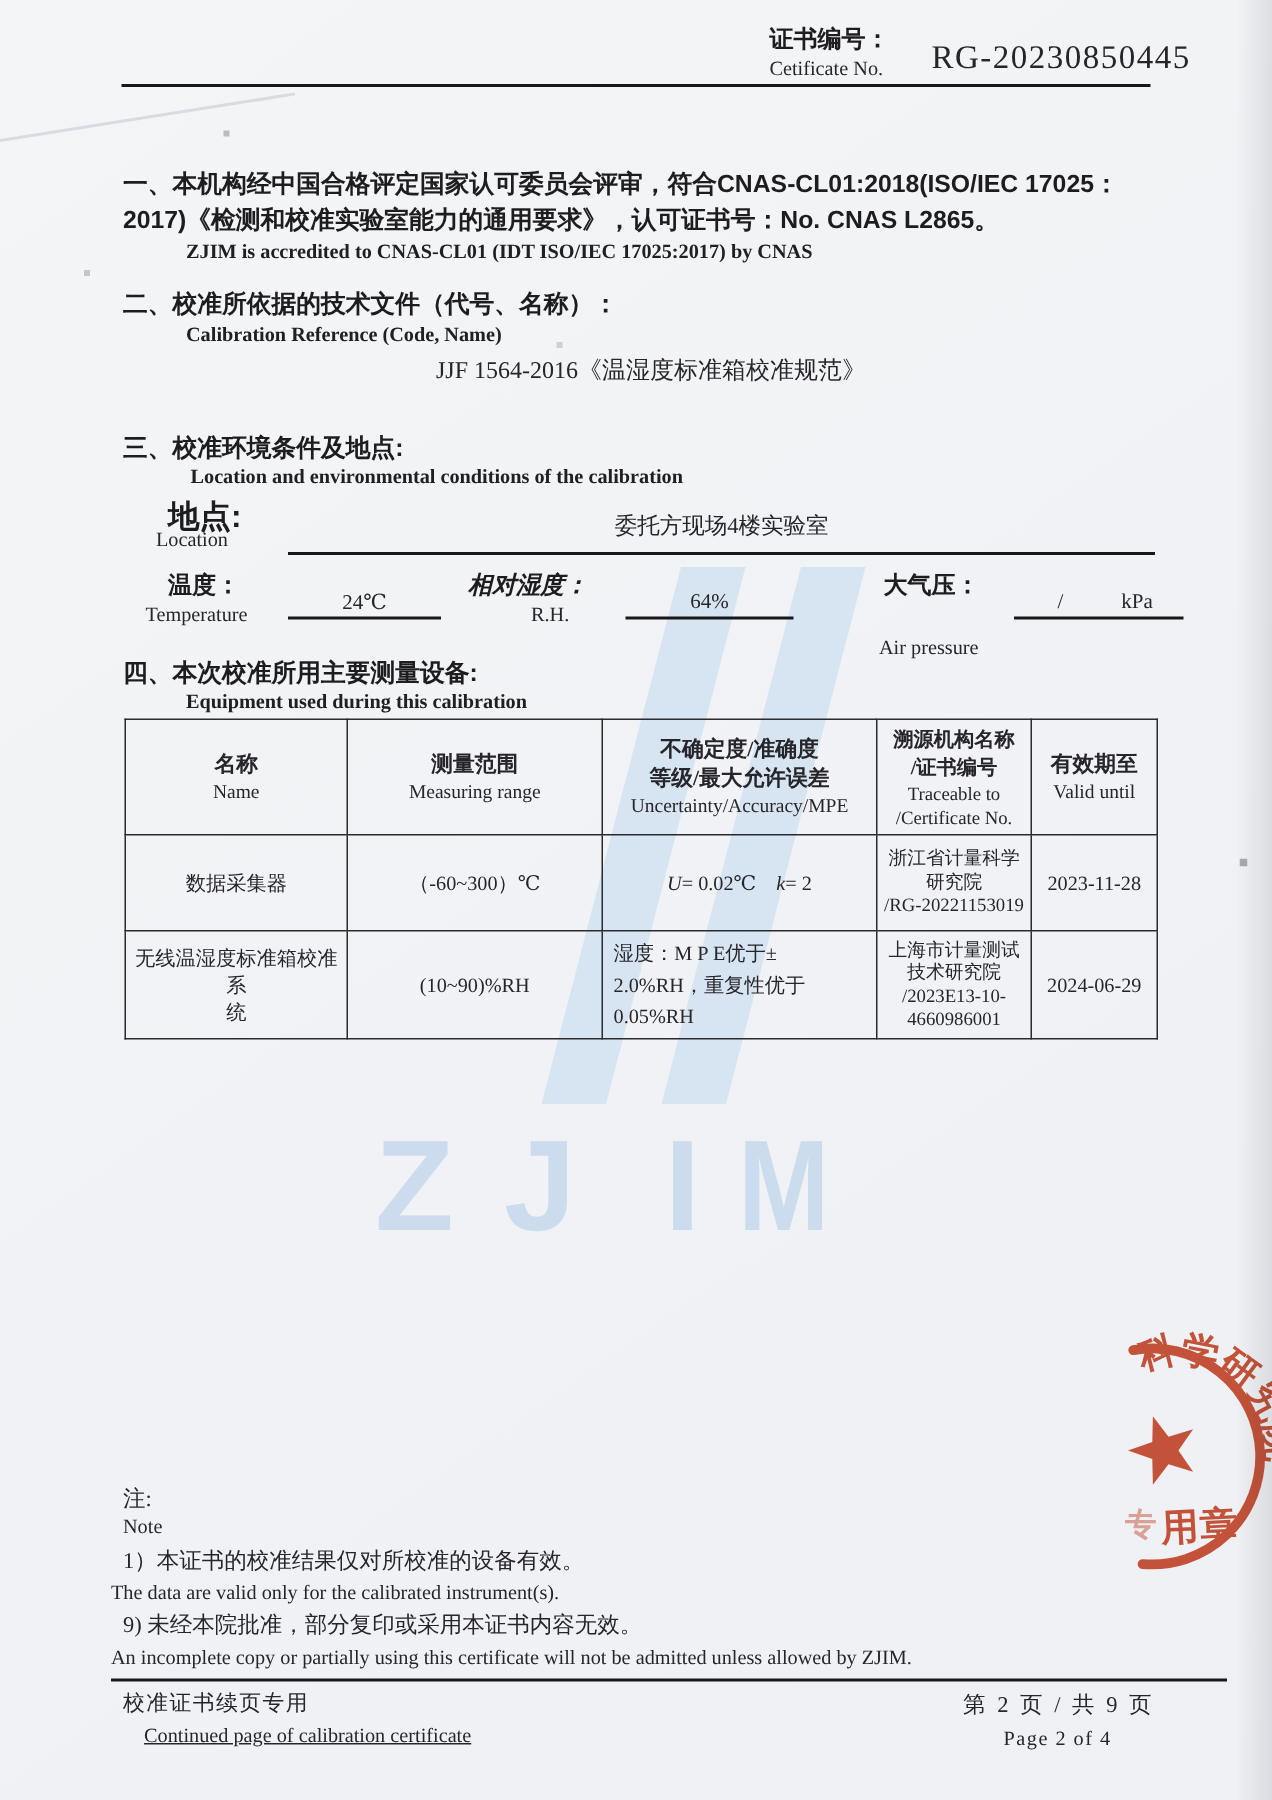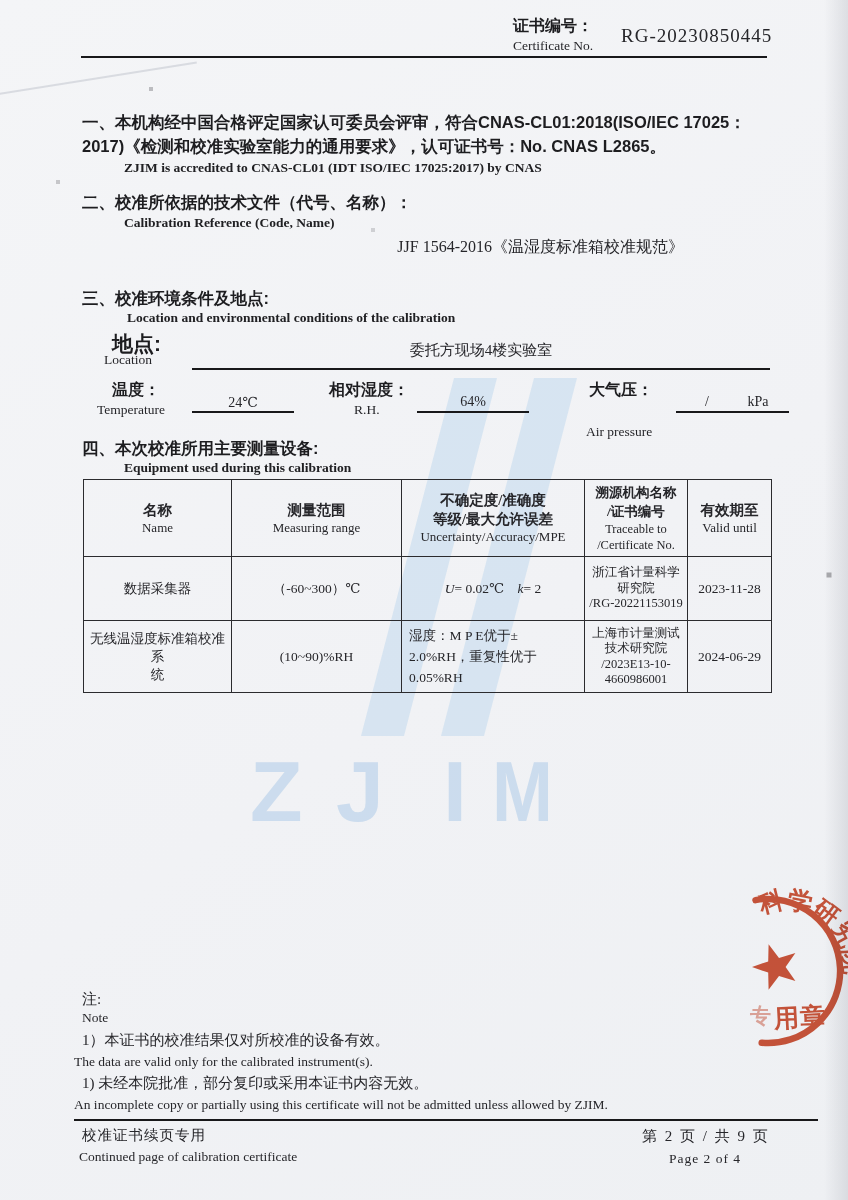--- a/index.html
+++ b/index.html
@@ -16,30 +16,30 @@
   .rule{background:#18181a;}
   
   .wm-svg{left:0;top:0;z-index:0;}
   .wm-letter{position:absolute;top:748px;font-family:"Liberation Sans","DejaVu Sans",sans-serif;
     font-weight:800;font-size:86px;color:rgba(173,203,231,0.55);z-index:0;line-height:1;}
   
   .content{position:absolute;left:0;top:0;width:848px;height:1148px;z-index:1;margin-left:24px;}
   
   .cert-label-zh{left:489px;top:16px;font-size:16px;}
   .cert-label-en{left:489px;top:38px;font-size:13.5px;}
-  .cert-no{left:597px;top:25px;font-size:19px;letter-spacing:1px;}
+  .cert-no{left:597px;top:25px;font-size:22px;letter-spacing:1px;}
   .hline{left:57px;top:56px;width:686px;height:2px;}
   
   .s1l1{left:58px;top:112px;font-size:16.5px;}
   .s1l2{left:58px;top:136px;font-size:16.5px;}
   .s1l3{left:100px;top:160px;font-size:13.5px;}
   
   .s2t{left:58px;top:192px;font-size:16.5px;}
   .s2e{left:100px;top:215px;font-size:13.5px;}
-  .s2ref{left:160px;top:237px;width:500px;text-align:right;font-size:16px;}
+  .s2ref{left:160px;top:237px;width:500px;text-align:center;font-size:16px;}
   
   .s3t{left:58px;top:288px;font-size:16.5px;}
   .s3e{left:103px;top:310px;font-size:13.5px;}
   .loc-zh{left:88px;top:330px;font-size:21px;}
   .loc-en{left:80px;top:352px;font-size:13.5px;}
   .loc-val{left:168px;top:341px;width:578px;text-align:center;font-size:15px;}
   .loc-line{left:168px;top:368px;width:578px;height:1.7px;}
   .cond-zh{font-size:16px;}
   .cond-en{font-size:13.5px;}
   .cond-val{font-size:14px;text-align:center;}
@@ -58,21 +58,21 @@
   
   .n0{left:58px;top:990px;font-size:15px;}
   .n1{left:58px;top:1010px;font-size:13.5px;}
   .n2{left:58px;top:1031px;font-size:15px;}
   .n3{left:50px;top:1054px;font-size:13.5px;}
   .n4{left:58px;top:1074px;font-size:15px;}
   .n5{left:50px;top:1097px;font-size:13.5px;}
   
   .fline{left:50px;top:1119px;width:744px;height:2px;}
   .f-lzh{left:58px;top:1126px;font-size:14.5px;letter-spacing:1px;}
-  .f-len{left:55px;top:1149px;font-size:13.5px;}
+  .f-len{left:72px;top:1149px;font-size:13.5px;text-decoration:underline;}
   .f-rzh{left:618px;top:1127px;font-size:15px;letter-spacing:2px;}
   .f-ren{left:645px;top:1151px;font-size:13.5px;letter-spacing:1px;}
   
   .seal{left:676px;top:868px;z-index:3;mix-blend-mode:multiply;opacity:0.9;}
   
   .edge-right{right:0;top:0;width:24px;height:1200px;z-index:2;
     background:linear-gradient(to right,rgba(90,95,110,0) 0%,rgba(90,95,110,0.14) 100%);}
   .crease{left:-12px;top:78px;width:210px;height:2px;background:rgba(165,172,184,0.35);
     transform:rotate(-9deg);z-index:0;}
   .specks{left:0;top:0;width:2px;height:2px;z-index:2;background:transparent;
@@ -95,21 +95,21 @@
   <span class="wm-letter" style="left:443px;">I</span>
   <span class="wm-letter" style="left:492px;transform:scaleX(.85);transform-origin:left;">M</span>
 
   <div class="abs crease"></div>
   <div class="abs specks"></div>
   <div class="abs edge-right"></div>
 
   <div class="content">
 
     <div class="abs cert-label-zh zh-head">证书编号：</div>
-    <div class="abs cert-label-en serif">Certificate No.</div>
+    <div class="abs cert-label-en serif">Cetificate No.</div>
     <div class="abs cert-no serif">RG-20230850445</div>
     <div class="abs hline rule"></div>
 
     <div class="abs s1l1 zh-head">一、本机构经中国合格评定国家认可委员会评审，符合CNAS-CL01:2018(ISO/IEC 17025：</div>
     <div class="abs s1l2 zh-head">2017)《检测和校准实验室能力的通用要求》，认可证书号：No. CNAS L2865。</div>
     <div class="abs s1l3 en-b">ZJIM is accredited to CNAS-CL01 (IDT ISO/IEC 17025:2017) by CNAS</div>
 
     <div class="abs s2t zh-head">二、校准所依据的技术文件（代号、名称）：</div>
     <div class="abs s2e en-b">Calibration Reference (Code, Name)</div>
     <div class="abs s2ref serif">JJF 1564-2016《温湿度标准箱校准规范》</div>
@@ -120,21 +120,21 @@
     <div class="abs loc-zh zh-head">地点:</div>
     <div class="abs loc-en serif">Location</div>
     <div class="abs loc-val serif">委托方现场4楼实验室</div>
     <div class="abs loc-line rule"></div>
 
     <div class="abs cond-zh zh-head" style="left:88px;top:380px;">温度：</div>
     <div class="abs cond-en serif" style="left:73px;top:402px;">Temperature</div>
     <div class="abs cond-val serif" style="left:168px;top:394px;width:102px;">24℃</div>
     <div class="abs uline rule" style="left:168px;width:102px;"></div>
 
-    <div class="abs cond-zh zh-head" style="left:305px;top:380px;">相对湿度：</div>
+    <div class="abs cond-zh zh-head" style="left:288px;top:380px;font-style:italic;">相对湿度：</div>
     <div class="abs cond-en serif" style="left:330px;top:402px;">R.H.</div>
     <div class="abs cond-val serif" style="left:393px;top:394px;width:112px;">64%</div>
     <div class="abs uline rule" style="left:393px;width:112px;"></div>
 
     <div class="abs cond-zh zh-head" style="left:565px;top:380px;">大气压：</div>
     <div class="abs cond-en serif" style="left:562px;top:424px;">Air pressure</div>
     <div class="abs cond-val serif" style="left:652px;top:394px;width:62px;">/</div>
     <div class="abs cond-val serif" style="left:712px;top:394px;width:44px;">kPa</div>
     <div class="abs uline rule" style="left:652px;width:113px;"></div>
 
@@ -198,21 +198,21 @@
 4660986001</td>
         <td class="cell">2024-06-29</td>
       </tr>
     </tbody>
       </table>
 
     <div class="abs n0 serif">注:</div>
     <div class="abs n1 serif">Note</div>
     <div class="abs n2 serif">1）本证书的校准结果仅对所校准的设备有效。</div>
     <div class="abs n3 serif">The data are valid only for the calibrated instrument(s).</div>
-    <div class="abs n4 serif">1)  未经本院批准，部分复印或采用本证书内容无效。</div>
+    <div class="abs n4 serif">9)  未经本院批准，部分复印或采用本证书内容无效。</div>
     <div class="abs n5 serif">An incomplete copy or partially using this certificate will not be admitted unless allowed by ZJIM.</div>
 
     <div class="abs fline rule"></div>
     <div class="abs f-lzh serif">校准证书续页专用</div>
     <div class="abs f-len serif">Continued page of calibration certificate</div>
     <div class="abs f-rzh serif">第 2 页 / 共 9 页</div>
     <div class="abs f-ren serif">Page 2 of 4</div>
   </div>
 
   <svg class="abs seal" width="180" height="216" viewBox="0 0 180 216">

